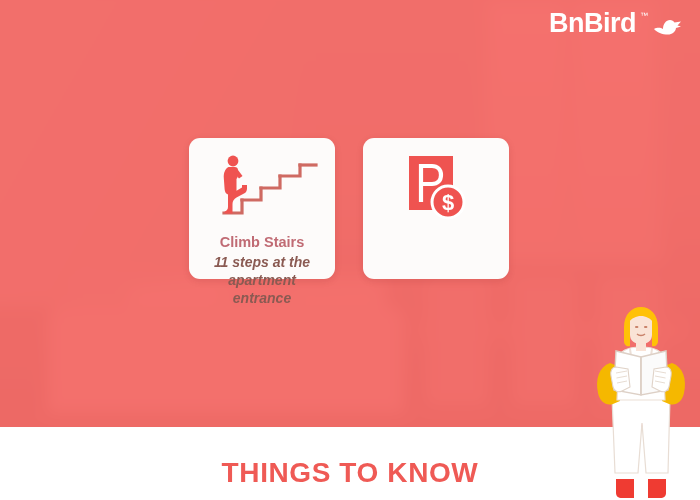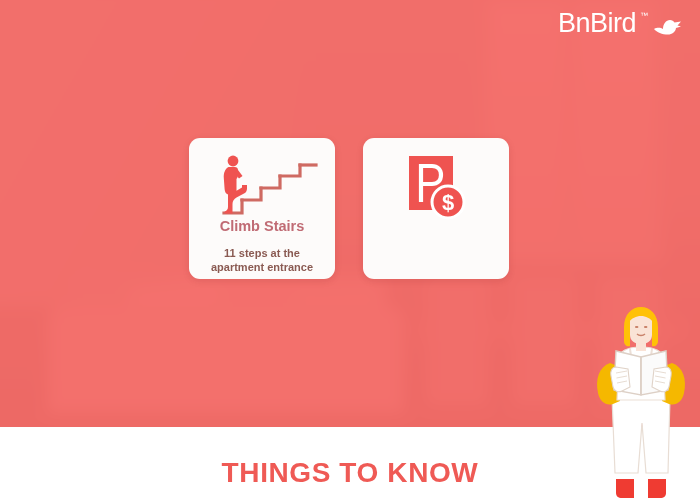--- a/index.html
+++ b/index.html
@@ -112,21 +112,21 @@
     position: absolute;
     right: 18px;
     top: 10px;
     display: flex;
     align-items: flex-start;
     gap: 4px;
     z-index: 6;
   }
   .logo-text {
     font-size: 27px;
-    font-weight: normal;
+    font-weight: bold;
     color: #ffffff;
     letter-spacing: -0.5px;
     line-height: 1;
     position: relative;
   }
   .logo-tm {
     font-size: 8px;
     color: #ffffff;
     line-height: 1;
     margin-top: 2px;
@@ -161,30 +161,31 @@
     display: flex;
     align-items: center;
     justify-content: center;
   }
   .card-title {
     font-size: 14.5px;
     font-weight: bold;
     color: #c06b74;
     text-align: center;
     line-height: 1.18;
-    margin-top: 0;
+    margin-top: 16px;
   }
   .card-sub {
-    font-size: 11px;
+    font-size: 14px;
     font-weight: bold;
     color: #8a5a52;
     text-align: center;
     line-height: 1.28;
-    margin-top: 11px;
+    margin-top: 3px;
     padding: 0 3px;
+    font-style: italic;
   }
 
   
   .character {
     position: absolute;
     right: 4px;
     bottom: 0px;
     width: 110px;
     height: 195px;
     z-index: 5;

